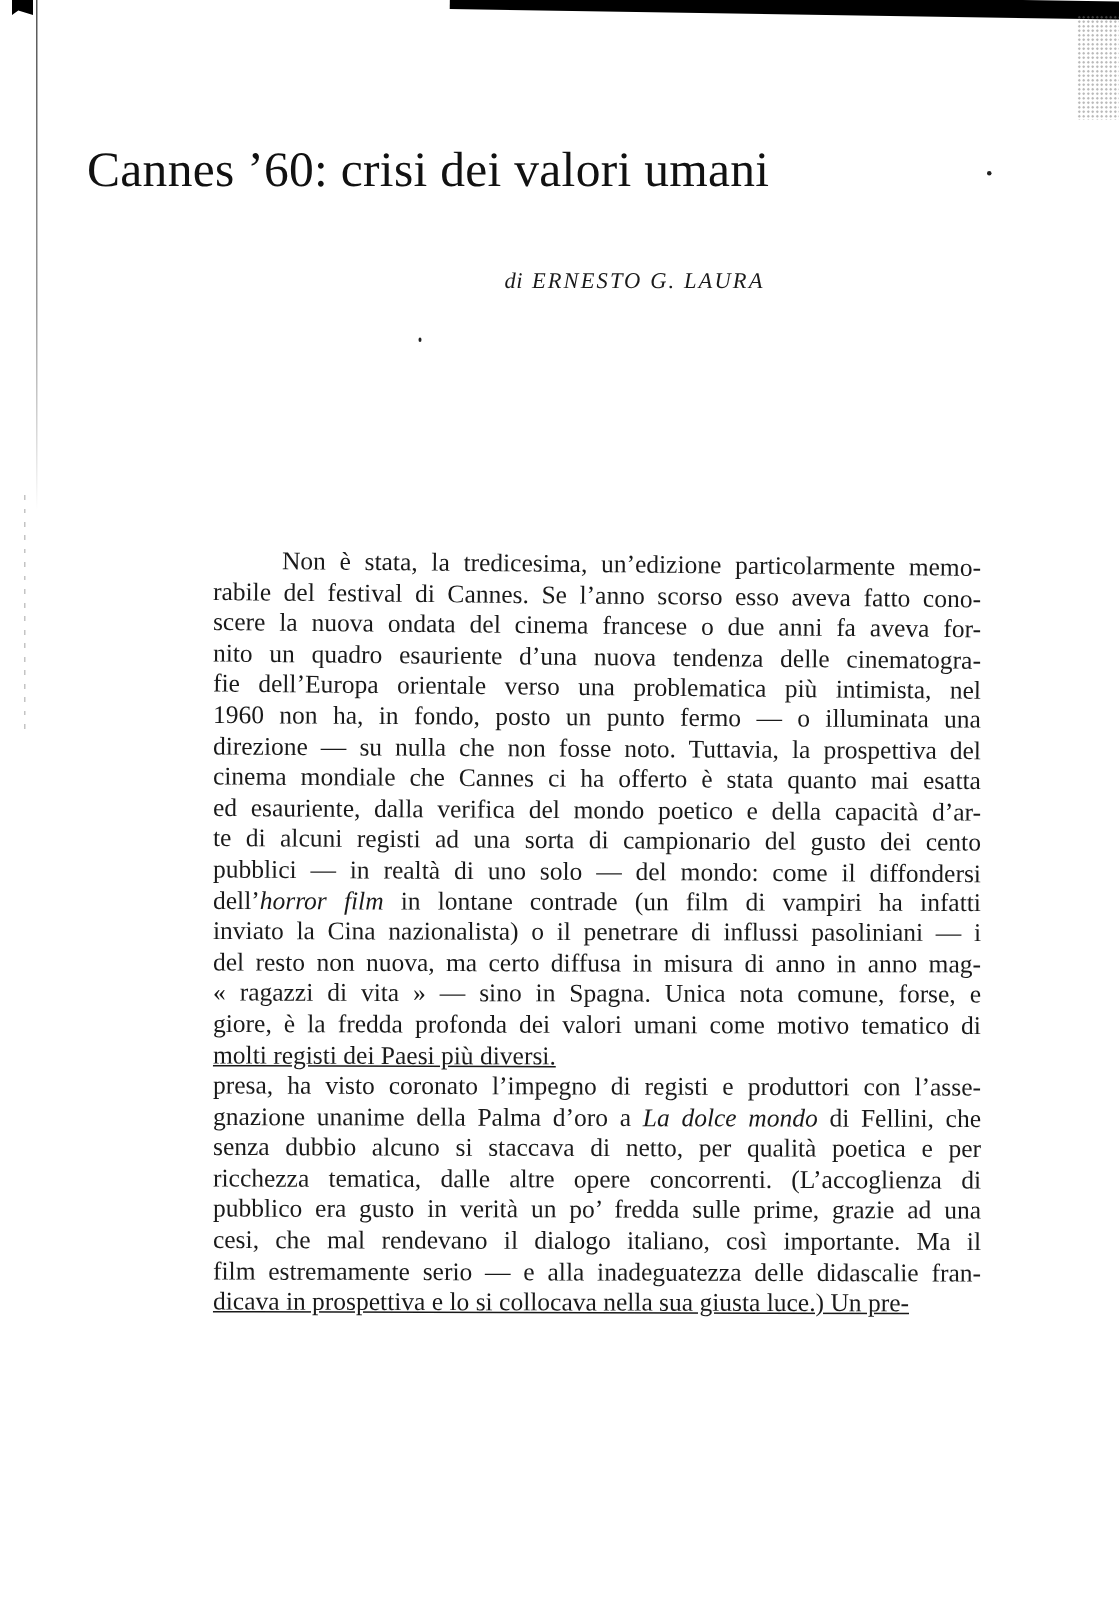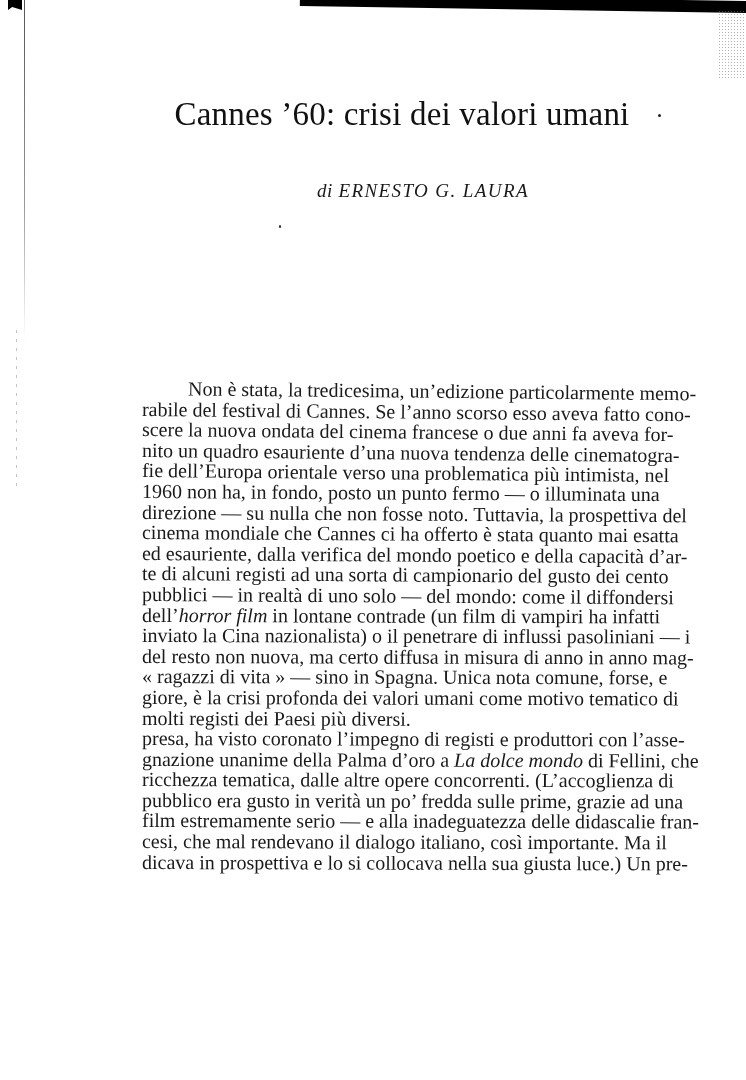--- a/index.html
+++ b/index.html
@@ -70,60 +70,60 @@
       background: #222;
     }
 
     .title {
       position: absolute;
       left: 0;
       width: 746px;
       top: 96px;
       padding-left: 58px;
       box-sizing: border-box;
-      text-align: center;
+      text-align: left;
       font-size: 33px;
       letter-spacing: 0.2px;
       font-weight: normal;
       margin: 0;
       color: #111;
     }
     .byline {
       position: absolute;
       top: 180px;
       left: 0;
       width: 746px;
       padding-left: 100px;
       box-sizing: border-box;
       text-align: center;
       font-style: italic;
-      font-size: 19px;
+      font-size: 15px;
       letter-spacing: 1.4px;
       margin: 0;
     }
     .byline .by-prefix { letter-spacing: 0.3px; margin-right: 6px; }
 
     .body-text {
       position: absolute;
       left: 142px;
-      top: 378px;
+      top: 364px;
       width: 512px;
-      font-size: 20px;
+      font-size: 17px;
       line-height: 20.6px;
     }
     .line {
       display: block;
       white-space: nowrap;
       text-align: justify;
       text-align-last: justify;
       height: 20.6px;
     }
     .line.indent { padding-left: 46px; box-sizing: border-box; }
     .line.indent2 { padding-left: 22px; box-sizing: border-box; }
-    .line.last { text-align-last: left; }
+    .line.last { text-align-last: left; text-decoration: underline; }
     .line.p1 { transform: rotate(0.55deg); transform-origin: left center; }
     .line.p2 { transform: rotate(0.35deg); transform-origin: left center; }
     .line.p3 { transform: rotate(0.15deg); transform-origin: left center; }
     .line em { }
   </style>
 </head>
 <body>
 
 <div class="scan-top-edge"></div>
 <div class="scan-corner-speckle"></div>
@@ -149,25 +149,26 @@
       <div class="line p2">1960 non ha, in fondo, posto un punto fermo — o illuminata una</div>
       <div class="line p2">direzione — su nulla che non fosse noto. Tuttavia, la prospettiva del</div>
       <div class="line p2">cinema mondiale che Cannes ci ha offerto è stata quanto mai esatta</div>
       <div class="line p2">ed esauriente, dalla verifica del mondo poetico e della capacità d’ar-</div>
       <div class="line p2">te di alcuni registi ad una sorta di campionario del gusto dei cento</div>
       <div class="line p2">pubblici — in realtà di uno solo — del mondo: come il diffondersi</div>
       <div class="line p3"><span>dell’</span><em>horror film</em><span> in lontane contrade (un film di vampiri ha infatti</span></div>
       <div class="line p3">inviato la Cina nazionalista) o il penetrare di influssi pasoliniani — i</div>
       <div class="line p3">del resto non nuova, ma certo diffusa in misura di anno in anno mag-</div>
       <div class="line p3">« ragazzi di vita » — sino in Spagna. Unica nota comune, forse, e</div>
-      <div class="line p3">giore, è la crisi profonda dei valori umani come motivo tematico di</div>
+      <div class="line p3">giore, è la fredda profonda dei valori umani come motivo tematico di</div>
       <div class="line last p3">molti registi dei Paesi più diversi.</div>
     </div>
   <div>
       <div class="line p3">presa, ha visto coronato l’impegno di registi e produttori con l’asse-</div>
       <div class="line p3"><span>gnazione unanime della Palma d’oro a </span><em>La dolce mondo</em><span> di Fellini, che</span></div>
+      <div class="line p3">senza dubbio alcuno si staccava di netto, per qualità poetica e per</div>
       <div class="line p3">ricchezza tematica, dalle altre opere concorrenti. (L’accoglienza di</div>
       <div class="line p3">pubblico era gusto in verità un po’ fredda sulle prime, grazie ad una</div>
+      <div class="line p3">cesi, che mal rendevano il dialogo italiano, così importante. Ma il</div>
       <div class="line p3">film estremamente serio — e alla inadeguatezza delle didascalie fran-</div>
-      <div class="line p3">cesi, che mal rendevano il dialogo italiano, così importante. Ma il</div>
       <div class="line last p3">dicava in prospettiva e lo si collocava nella sua giusta luce.) Un pre-</div>
     </div>
 </div>
 
 </body></html>

